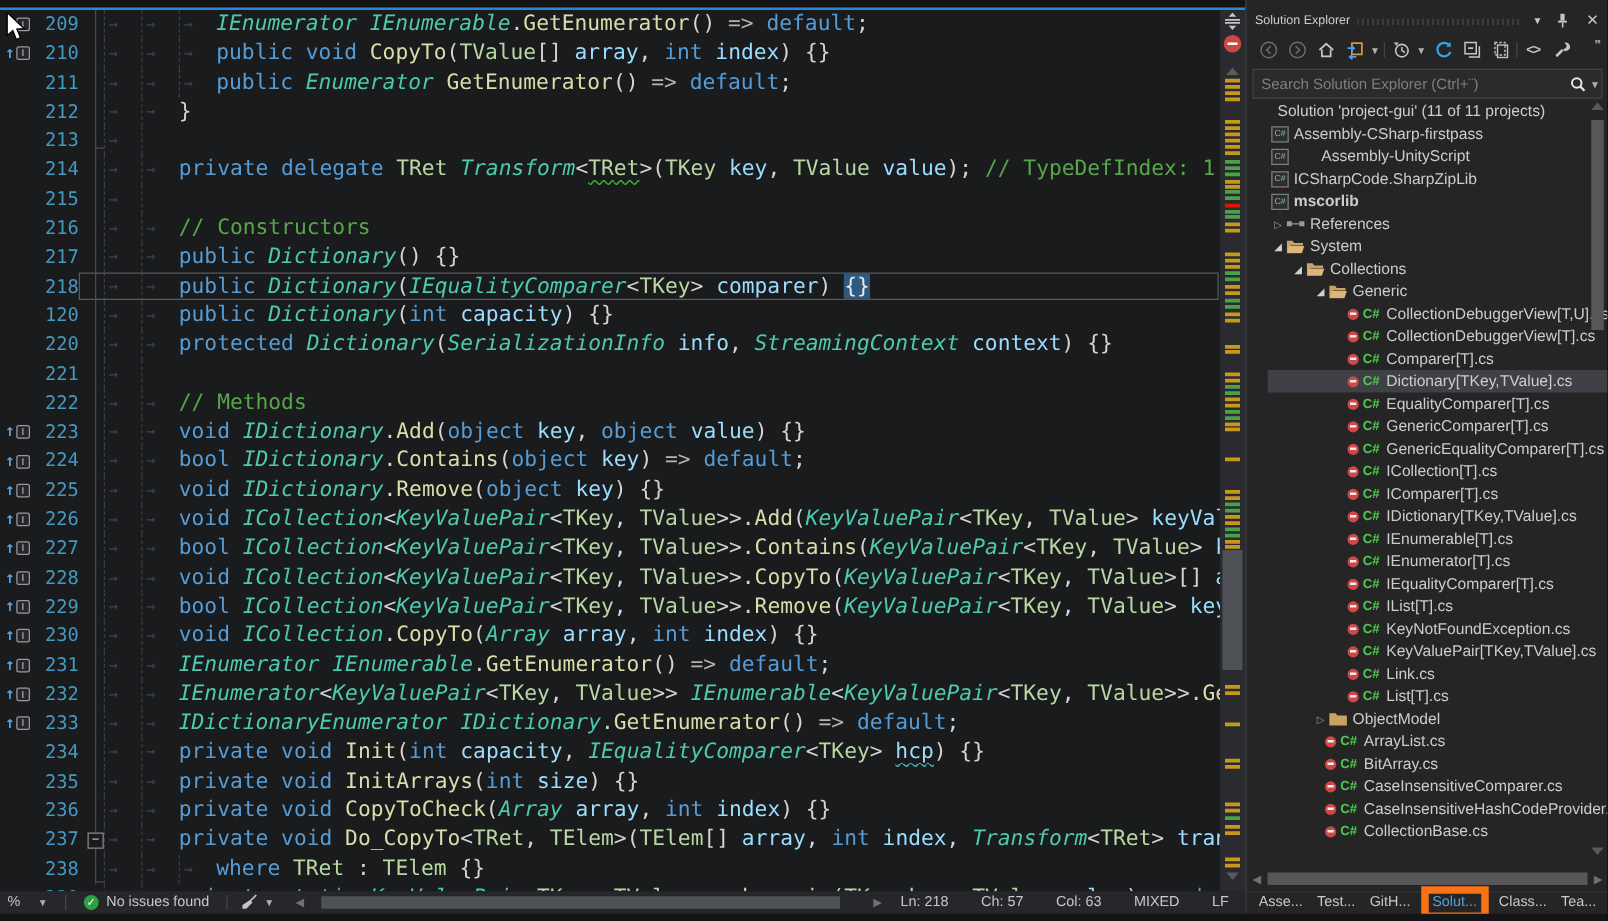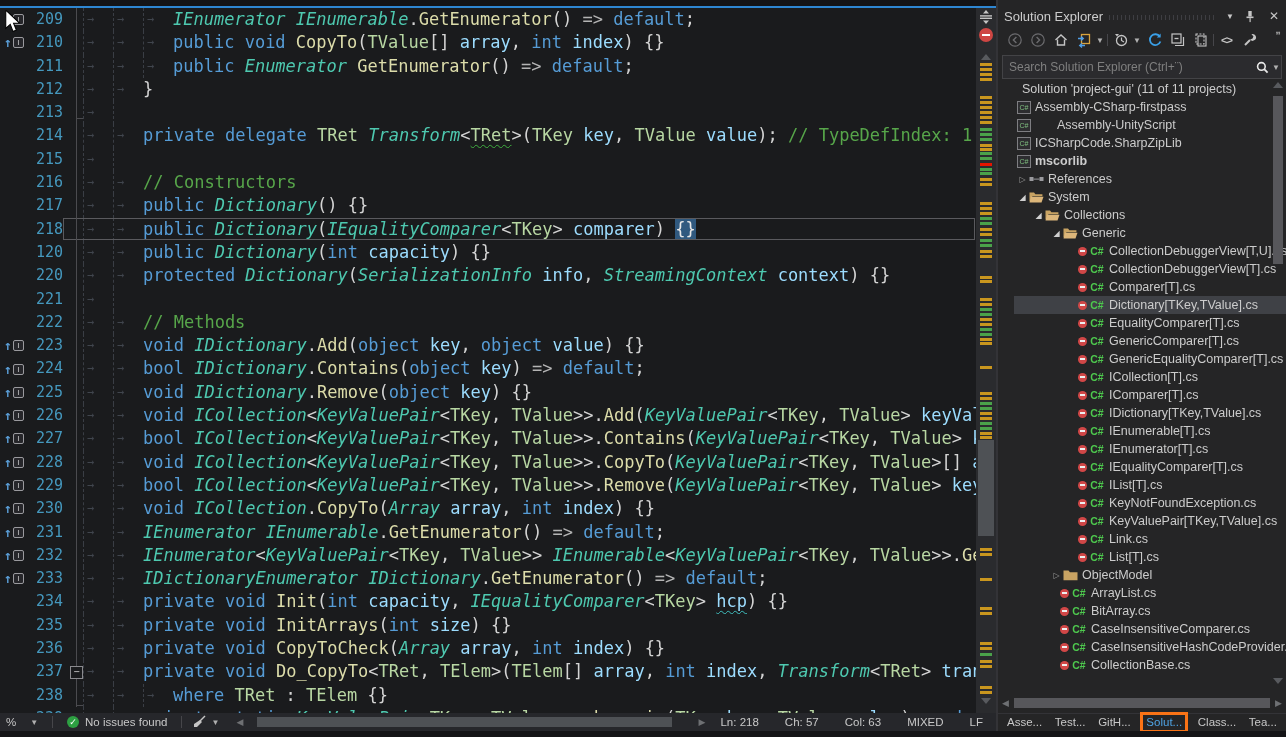--- a/index.html
+++ b/index.html
@@ -63,21 +63,21 @@
   .hsb-thumb { position:absolute; left:8px; top:1px; width:415px; height:10px; background:#4E5155; }
   .sarrow { color:#6E7073; font-size:9px; padding:0 2px; }
   .stat { padding:0 13px; white-space:nowrap; }
 
   .bottom-sliver { position:absolute; left:0; top:731px; width:1286px; height:6px; background:#141416; }
   .divider { position:absolute; left:996px; top:0; width:2px; height:731px; background:#333337; }
 
   
   .panel { position:absolute; left:998px; top:0; width:288px; height:731px; background:#252526; color:#CCCCCC; }
   .ptitle { display:flex; align-items:center; height:26px; padding:6px 4px 0 6px; gap:6px; }
-  .ptitle .tname { font-size:13px; white-space:nowrap; }
+  .ptitle .tname { font-size:10px; white-space:nowrap; }
   .dots { flex:1; height:5px; margin-top:2px;
           background:repeating-linear-gradient(90deg,#3E3E42 0 1px,transparent 1px 4px); }
   .tbtn { color:#C8C8C8; font-size:10px; width:16px; text-align:center; cursor:default; }
   .ptoolbar { display:flex; align-items:center; height:26px; padding:2px 2px 0 6px; gap:2px; }
   .ticon { width:21px; height:20px; display:flex; align-items:center; justify-content:center; }
   .tcaret { color:#B0B0B0; font-size:8px; width:9px; }
   .codeglyph { color:#C5C5C5; font-size:11px; font-weight:bold; letter-spacing:-1px; }
   .overflow-dots { position:absolute; right:4px; top:30px; color:#9A9A9A; font-size:10px; letter-spacing:1px; }
   .searchrow { display:flex; align-items:center; height:24px; margin:3px 4px 2px 4px; background:#2B2B2E;
                border:1px solid #434346; }
@@ -100,21 +100,21 @@
 
   .tree-vsb { position:absolute; right:2px; top:82px; width:11px; height:610px; }
   .tree-vsb .tri-up { left:0; top:0; } .tree-vsb .tri-dn { left:0; top:596px; }
   .tree-vthumb { position:absolute; left:0; top:14px; width:10px; height:168px; background:#57575B; }
   .tree-hsb { position:absolute; left:2px; top:697px; width:284px; height:12px; display:flex; align-items:center; }
   .tree-hthumb { flex:1; height:10px; background:#57575B; margin:0 3px; }
 
   .ptabs { position:absolute; left:0; top:713px; width:288px; height:18px; display:flex; align-items:center;
            justify-content:space-between; padding:0 6px; border-top:1px solid #333337; background:#252526; }
   .ptab { font-size:11.5px; color:#C8C8C8; padding:0 3px; line-height:15px; }
-  .ptab.active { color:#4FA3E3; border:3px solid #f97316; }
+  .ptab.active { color:#4FA3E3; border:6px solid #f97316; }
 
   .cursor-svg { position:absolute; left:4px; top:10px; z-index:60; }
   svg { display:block; }
 </style>
 </head>
 <body>
 
 <div class="app">
 
   <div class="editor">

